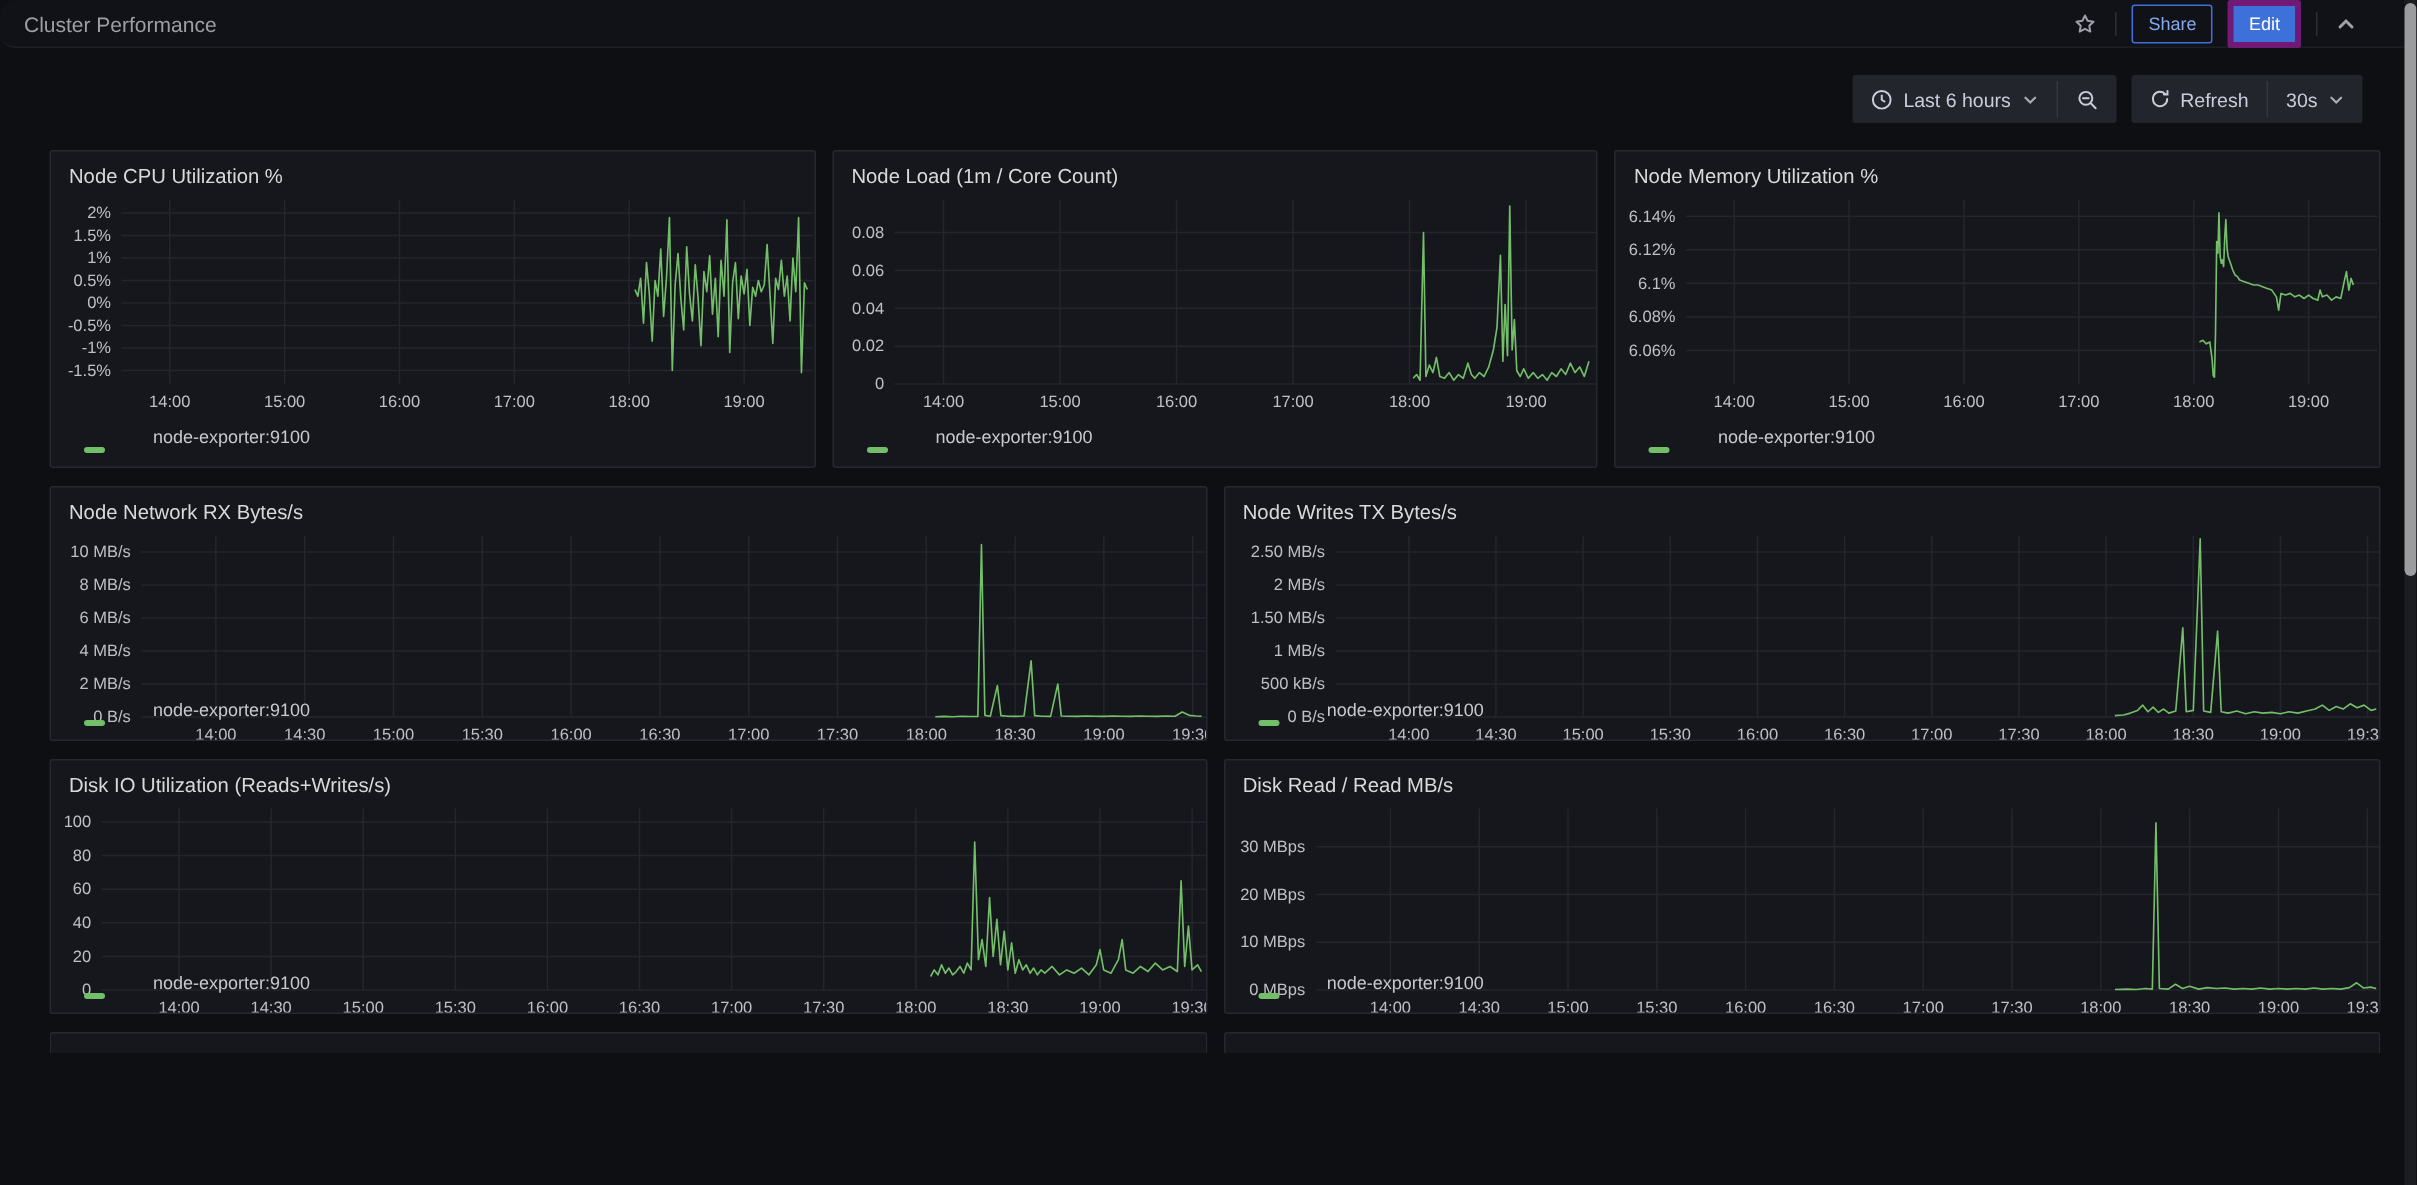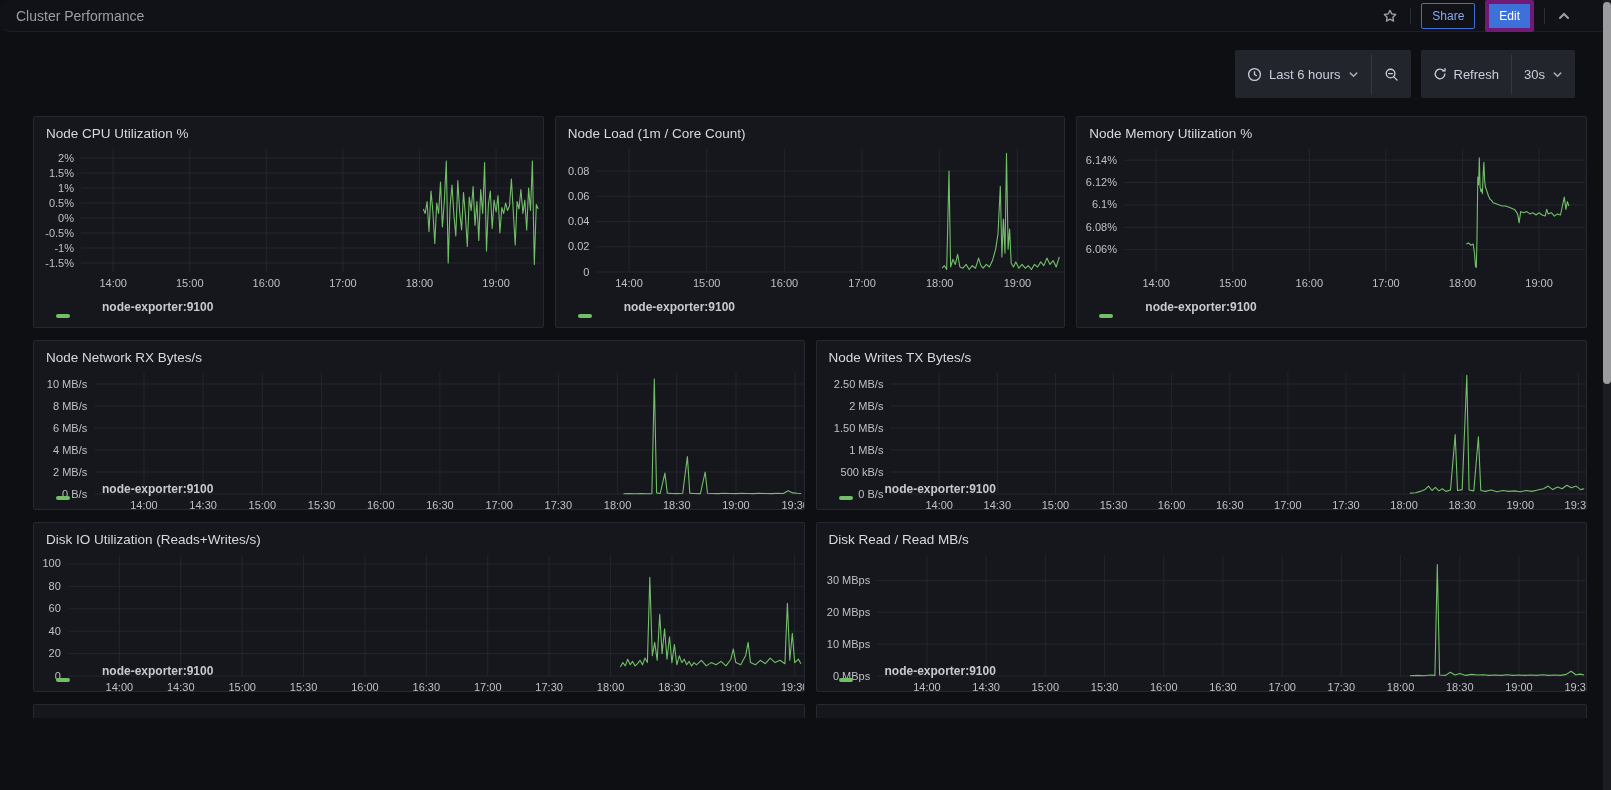--- a/index.html
+++ b/index.html
@@ -18,21 +18,21 @@
   .crumb { font-size:14px; color:#9d9ea6; }
   .header-actions { display:flex; align-items:center; gap:10px; margin-right:18px; }
   .icon-btn { background:none; border:none; color:#9da0a8; display:flex; align-items:center; cursor:pointer; padding:2px; }
   .vdiv { width:1px; height:16px; background:#2c2e36; }
   .btn { font-size:12px; line-height:1; border-radius:2px; padding:6px 10px; cursor:pointer; font-family:inherit; }
   .btn.outline { background:transparent; border:1px solid #3d71d9; color:#84a9ef; }
   .btn.fill { background:#3d71d9; border:4px solid #701a75; color:#ffffff; }
   
   .toolbar-row { display:flex; justify-content:flex-end; gap:10px; padding:18px 36px 0 0; }
   .btn-group {
-    display:flex; align-items:stretch; background:#22252b; border-radius:2px; height:48px; overflow:hidden;
+    display:flex; align-items:stretch; background:#22252b; border-radius:2px; height:32px; overflow:hidden;
   }
   .btn-group > button {
     display:flex; align-items:center; gap:7px; background:transparent; border:none; color:#ccccdc;
     font-size:13px; padding:0 12px; cursor:pointer; font-family:inherit;
   }
   .btn-group .gdiv { width:1px; background:#34373e; margin:4px 0; }
   .chev { opacity:.8; }
   
   .dash { margin:18px 24px 0 10px; }
   .row { display:grid; gap:11px; margin-bottom:12px;padding-left:23px; }
@@ -42,21 +42,21 @@
     background:#15171c; border:1px solid #26282f; border-radius:2px;
     display:flex; flex-direction:column; overflow:hidden;
   }
   .row-1h .panel { height:212px; }
   .row-2h .panel { height:170px; }
   .row-stub .panel { height:14px; border-bottom:none; border-radius:2px 2px 0 0; }
   .panel-title {
     font-size:13.5px; font-weight:500; color:#d8d9da; padding:9px 12px 2px 12px; cursor:pointer;
   }
   .chart { flex:1; min-height:0; }
-  .legend { display:flex; align-items:center; gap:8px; padding:2px 12px 9px 12px; cursor:pointer;font-weight:bold; }
+  .legend { display:flex; align-items:center; gap:8px; padding:2px 12px 9px 12px; cursor:pointer; }
   .legend .dash { width:14px; height:4px; border-radius:2px; background:#73bf69; }
   .legend .legend-label { font-size:12px; color:#c8c9ce; }
   
   .chart svg text { font-family:"Liberation Sans","DejaVu Sans",sans-serif; font-size:11px; fill:#bfc0c7; }
   
   .scrollbar { position:absolute; top:0; right:0; width:8px; height:790px; background:#1c1d22; }
   .scrollbar .thumb { position:absolute; top:2px; right:0; width:8px; height:382px; background:#9b9c9e; border-radius:4px; }
 </style>
 </head>
 <body>

